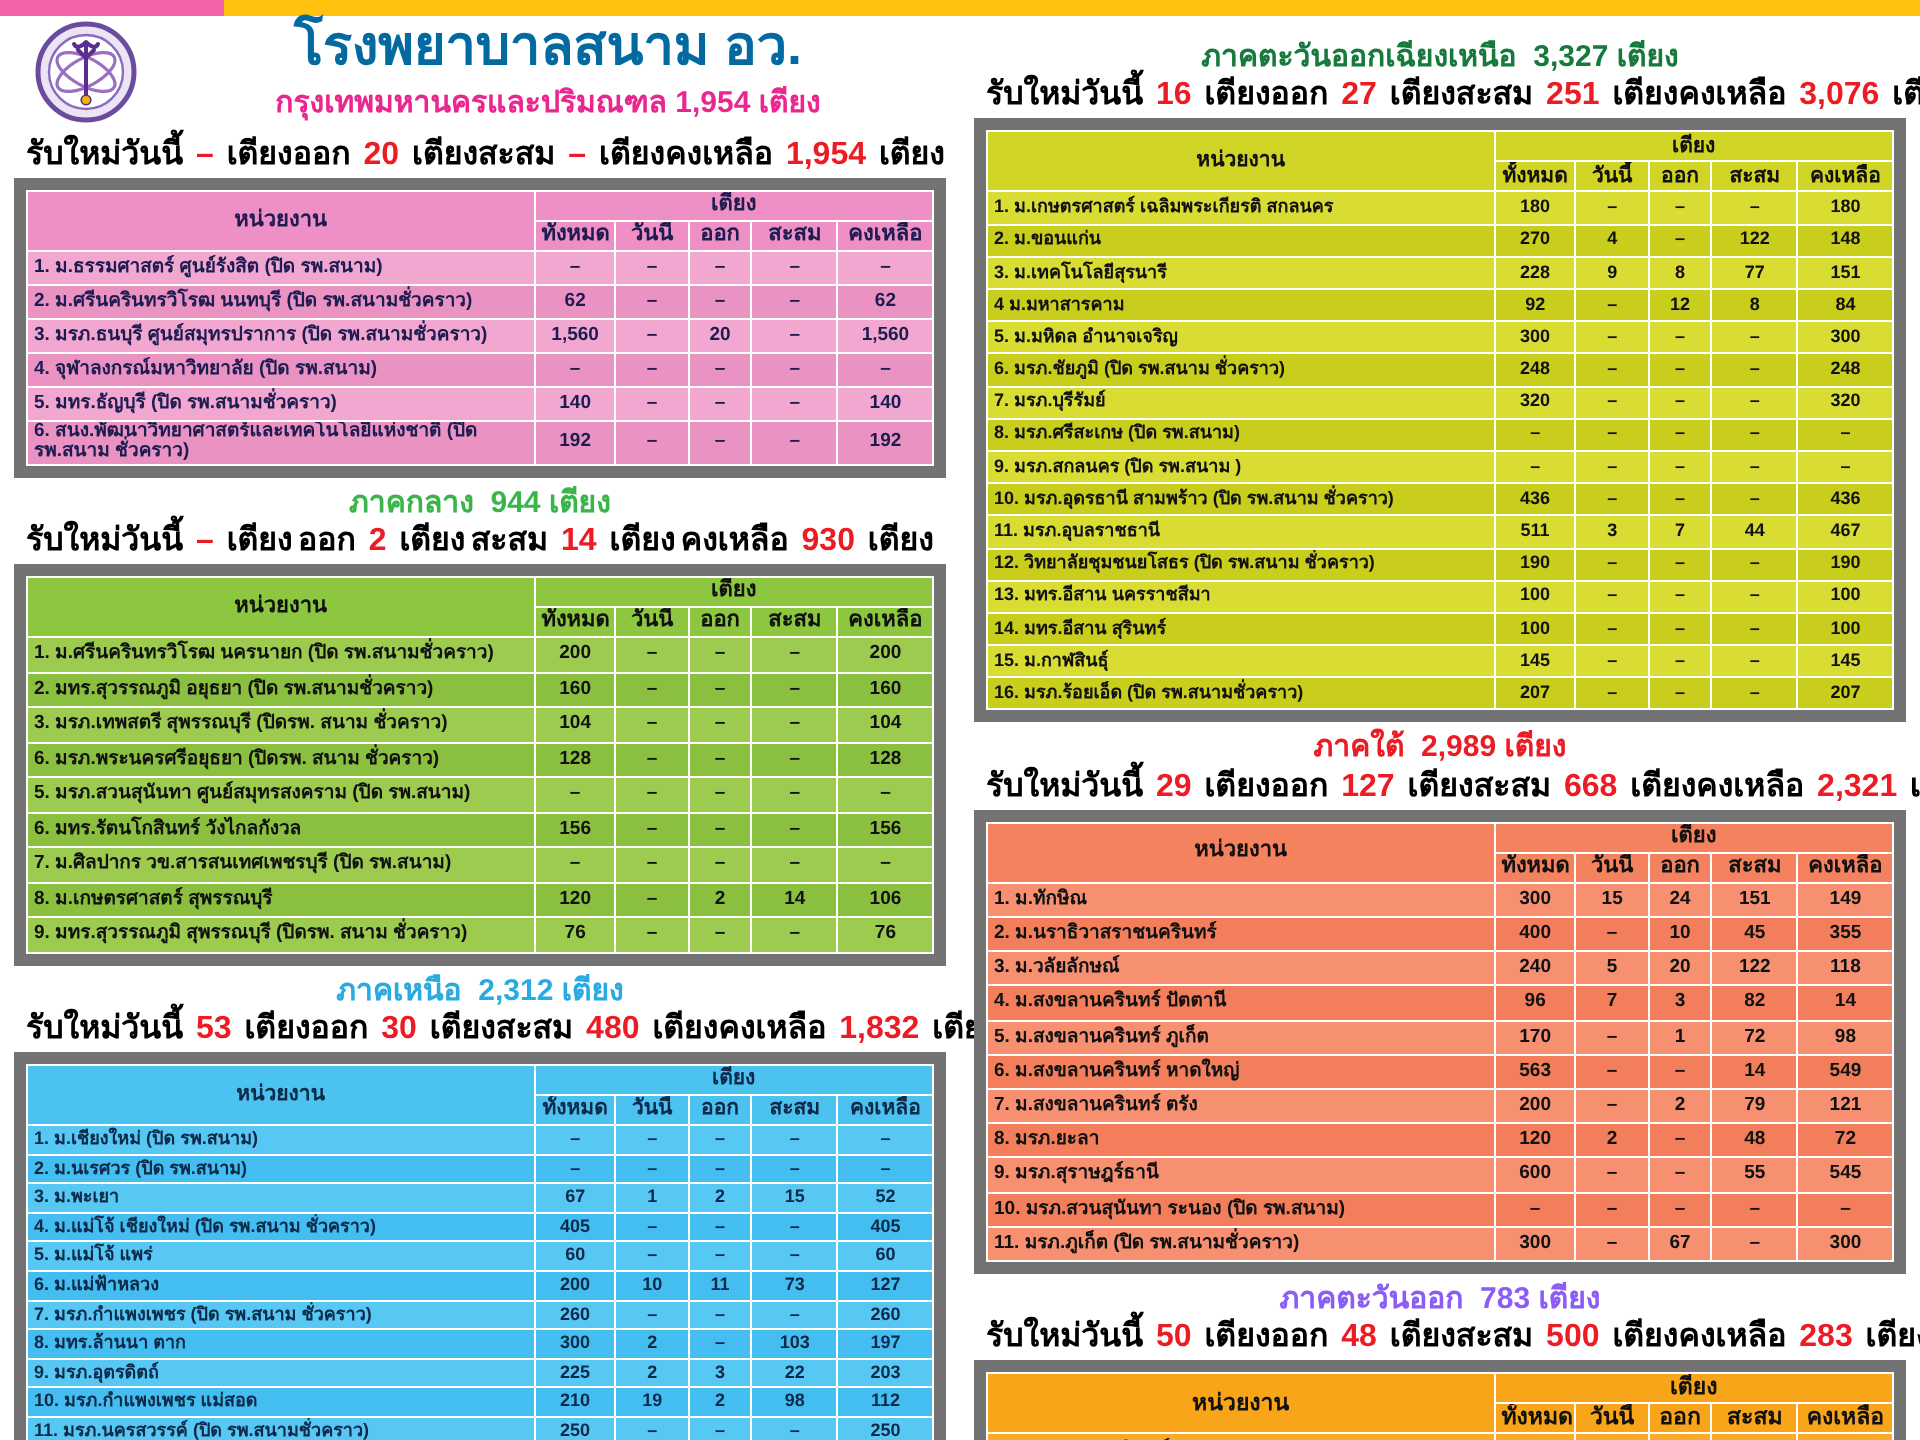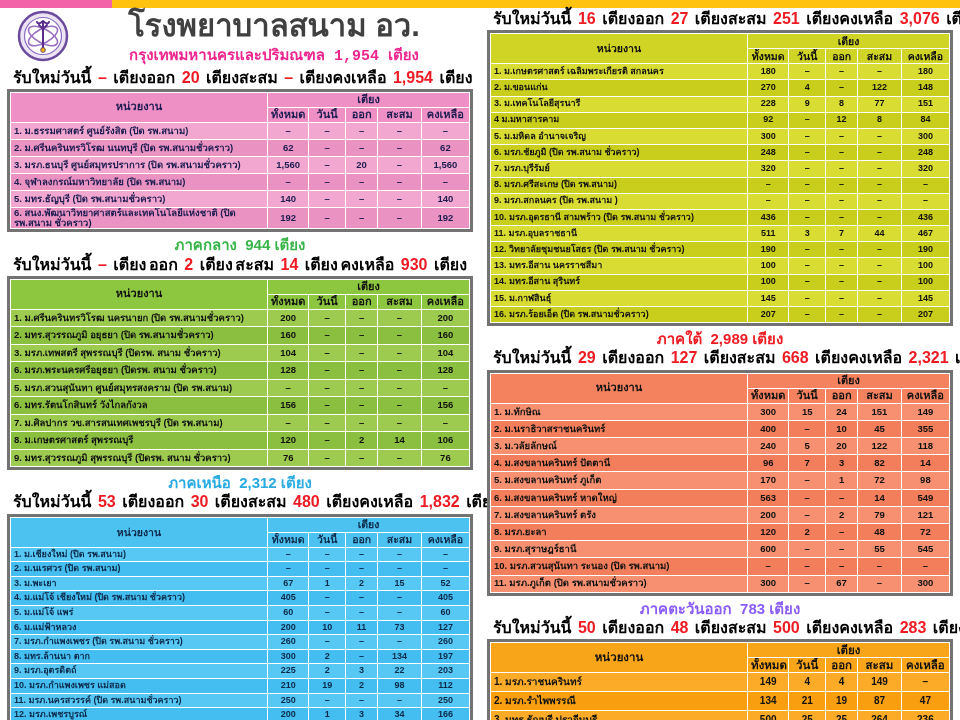--- a/index.html
+++ b/index.html
@@ -11,29 +11,29 @@
   .topbar { height:8px; display:flex; }
   .topbar-pink { width:112px; background:#f263a8; }
   .topbar-gold { flex:1; background:#ffc20e; }
 
   .columns { display:flex; align-items:flex-start; }
   .col { width:480px; box-sizing:border-box; padding:0 7px; }
 
   .main-header { display:flex; align-items:flex-start; gap:6px; padding:2px 0 0 10px; }
   .logo { flex:0 0 52px; }
   .header-text { flex:1; text-align:center; }
-  .main-title { font-size:31px; color:#404040; line-height:1.02; letter-spacing:0; }
-  .bkk-title { font-size:15px; color:#ec268f; margin-top:1px;font-family:Liberation Mono, monospace; }
+  .main-title { font-size:27px; color:#0369a1; line-height:1.02; letter-spacing:0; }
+  .bkk-title { font-size:15px; color:#ec268f; margin-top:1px; }
 
   .sec-title { text-align:center; font-size:15px; line-height:1.15; margin-top:4px; }
   .stats { display:flex; justify-content:space-between; font-size:16px; color:#000;
            padding:1px 6px 2px 6px; line-height:1.2; white-space:nowrap; }
   .stats .v { color:#ed1c24; padding:0 2px; }
 
-  .tbl-wrap { border:3px solid #737373; }
+  .tbl-wrap { border:6px solid #737373; }
   table { width:100%; border-collapse:collapse; table-layout:fixed; }
   th,td { border:1.5px solid #ffffff; padding:0 3px; color:var(--tc,#141440);
           line-height:1.08; overflow:hidden; }
   thead th { background:var(--head); text-align:center; font-size:calc(var(--fs) + 1.5px); height:14px; }
   tbody td { font-size:var(--fs); height:var(--rh); }
   td.name { text-align:left; background:var(--ra); }
   td.num  { text-align:center; background:var(--ra); }
   tbody tr:nth-child(even) td { background:var(--rb); }
 
   section[data-region="0"] { --fs:9.5px; --rh:16px; display:block; }
@@ -349,21 +349,21 @@
                   <td class="num">–</td>
                   <td class="num">–</td>
                   <td class="num">–</td>
                   <td class="num">260</td>
                 </tr>
                 <tr>
                   <td class="name">8. มทร.ล้านนา  ตาก</td>
                   <td class="num">300</td>
                   <td class="num">2</td>
                   <td class="num">–</td>
-                  <td class="num">134</td>
+                  <td class="num">103</td>
                   <td class="num">197</td>
                 </tr>
                 <tr>
                   <td class="name">9. มรภ.อุตรดิตถ์</td>
                   <td class="num">225</td>
                   <td class="num">2</td>
                   <td class="num">3</td>
                   <td class="num">22</td>
                   <td class="num">203</td>
                 </tr>
@@ -400,20 +400,21 @@
                   <td class="num">–</td>
                 </tr>
               </tbody>
             </table>
           </div>
         </section>
     </div>
 
     <div class="col">
       <section data-region="3" style="--head: #d0d425; --ra: #d8dc33; --rb: #c9cd1c; --tc: #111111;">
+          <div class="sec-title" style="color:#157a3c">ภาคตะวันออกเฉียงเหนือ&nbsp; 3,327 เตียง</div>
           <div class="stats">
             <span>รับใหม่วันนี้ <span class="v">16</span> เตียง</span>
             <span>ออก <span class="v">27</span> เตียง</span>
             <span>สะสม <span class="v">251</span> เตียง</span>
             <span>คงเหลือ <span class="v">3,076</span> เตียง</span>
           </div>
           <div class="tbl-wrap">
             <table>
               <colgroup>
                 <col style="width:56%">

